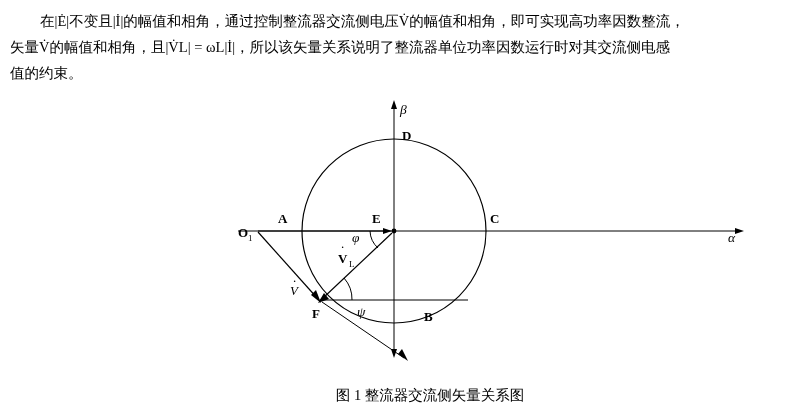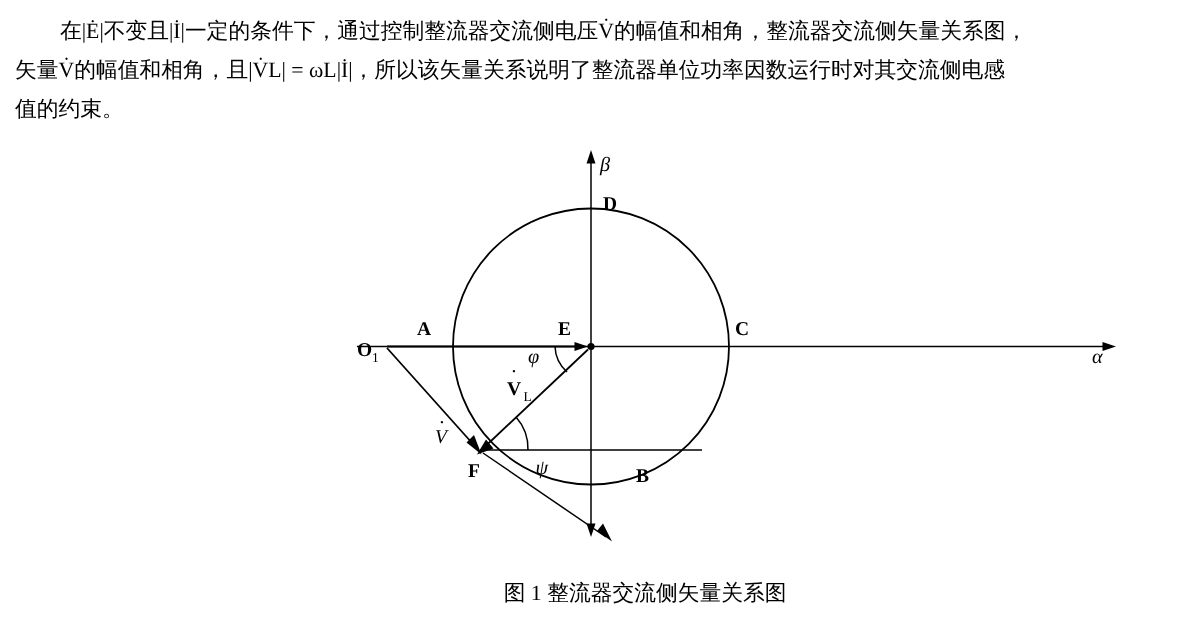--- a/index.html
+++ b/index.html
@@ -72,21 +72,21 @@
     font-size: 9px;
   }
   .vecdot { font-size: 13px; }
 </style>
 </head>
 <body>
 
 <div id="page">
 
   <div class="para">
-    <span class="indent"></span><span>在|Ė|不变且|İ|一定的条件下，通过控制整流器交流侧电压V̇的幅值和相角，整流器交流侧矢量关系图，</span><br>
+    <span class="indent"></span><span>在|Ė|不变且|İ|的幅值和相角，通过控制整流器交流侧电压V̇的幅值和相角，即可实现高功率因数整流，</span><br>
     <span>矢量V̇的幅值和相角，且|V̇L| = ωL|İ|，所以该矢量关系说明了整流器单位功率因数运行时对其交流侧电感</span><br>
     <span>值的约束。</span>
   </div>
 
   <div class="fig-wrap">
     <svg width="788" height="285" viewBox="0 0 788 285">
 
       <line x1="394" y1="8" x2="394" y2="258" stroke="#000" stroke-width="1"></line>
       <polygon points="394,4 391,13 397,13" fill="#000"></polygon>
 

